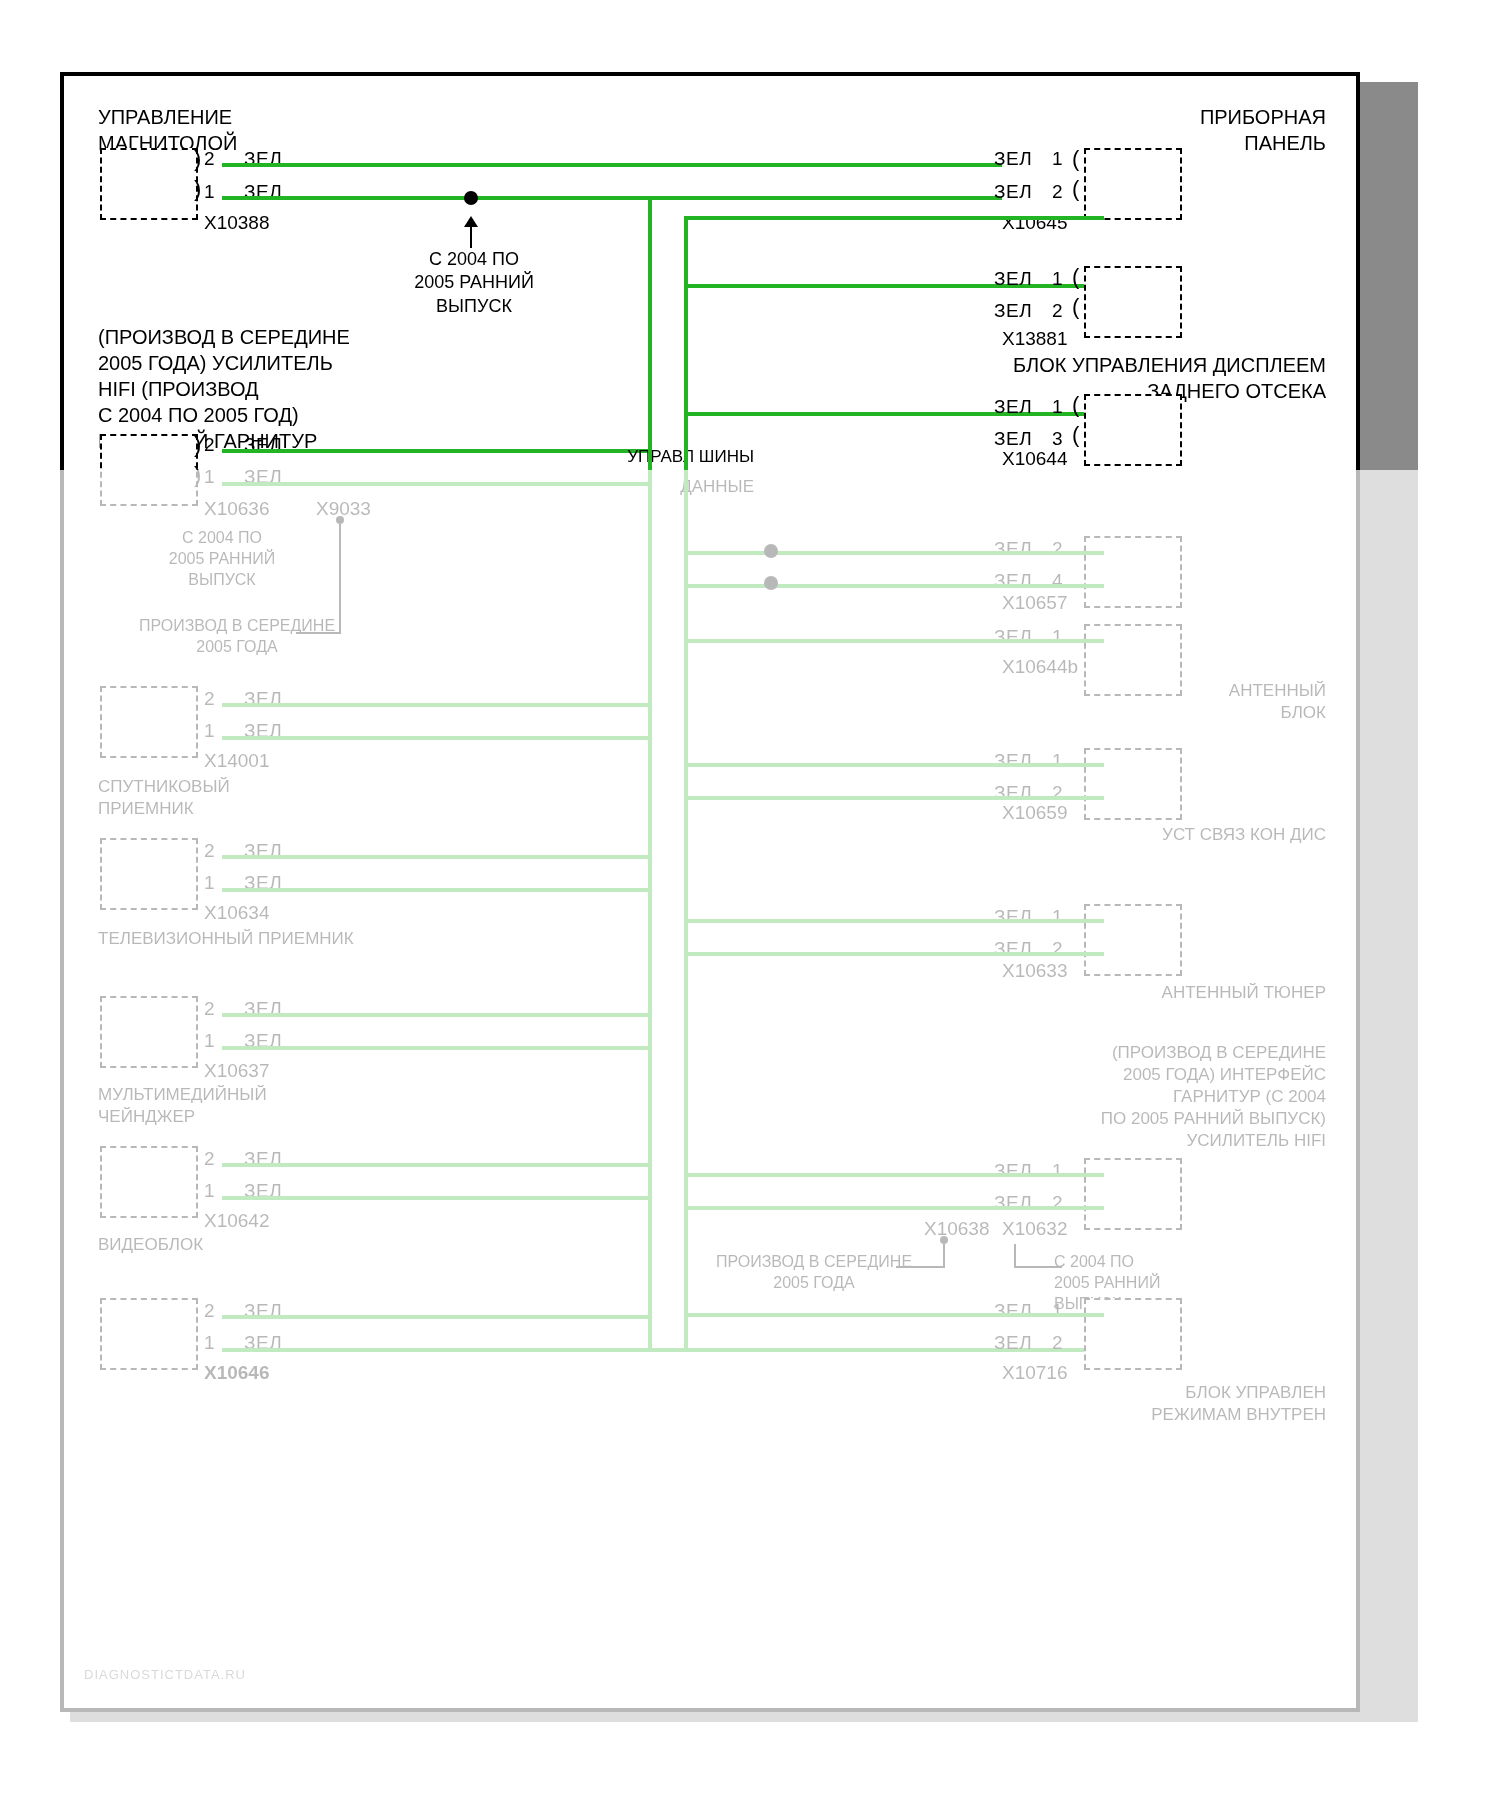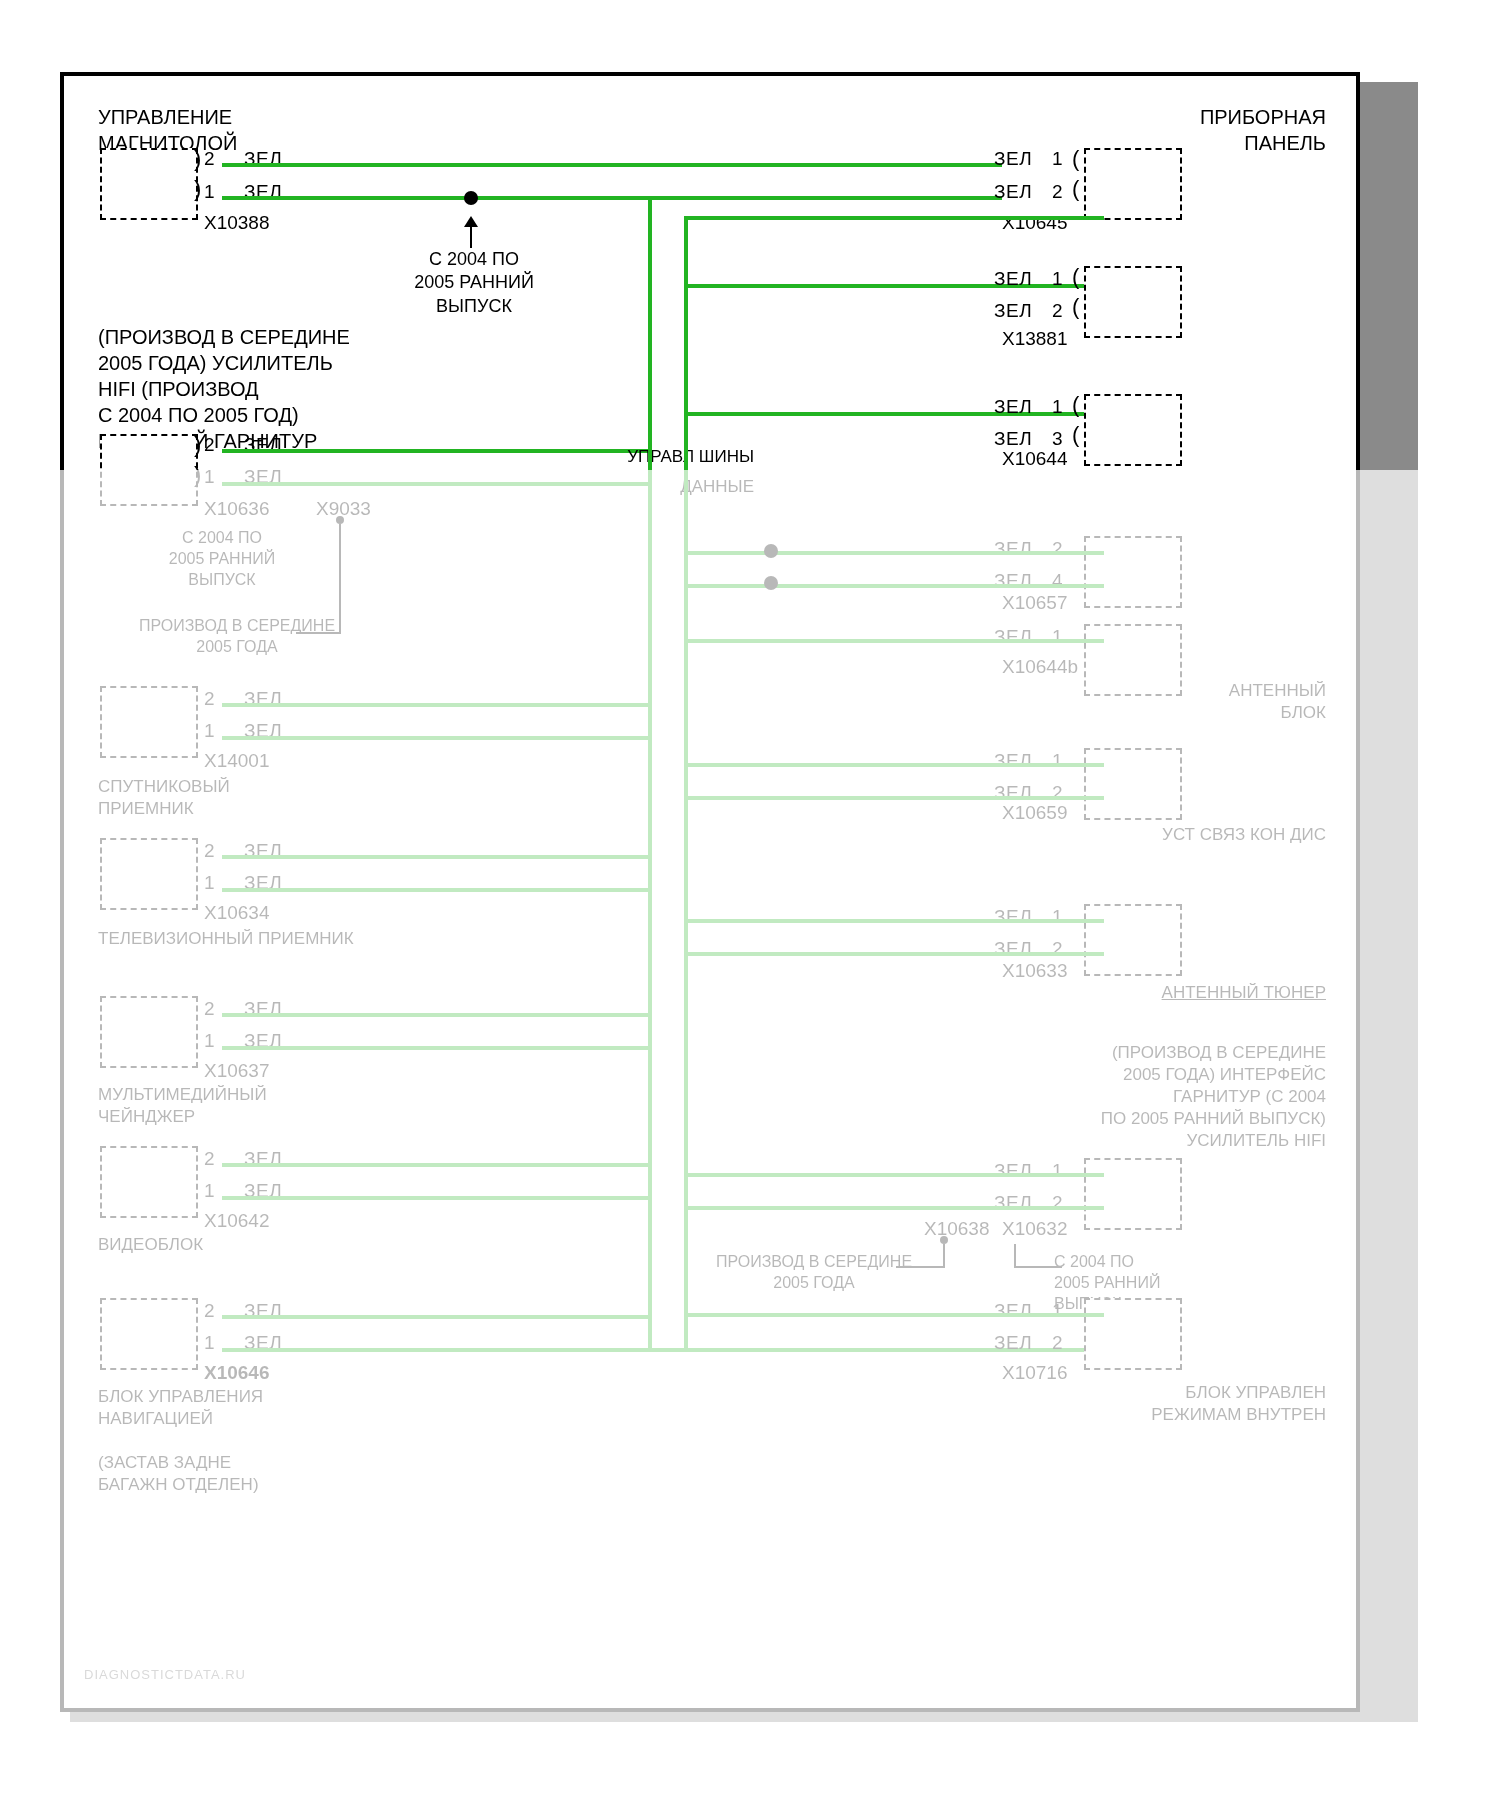--- a/index.html
+++ b/index.html
@@ -189,20 +189,22 @@
 
   <div class="conn" style="left:1020px; top:190px; width:98px; height:72px;"></div>
   <div class="brk" style="left:1008px; top:190px;">(</div>
   <div class="brk" style="left:1008px; top:220px;">(</div>
   <div class="pin" style="left:988px; top:192px;">1</div>
   <div class="pin" style="left:988px; top:224px;">2</div>
   <div class="wcode" style="left:930px; top:192px;">ЗЕЛ</div>
   <div class="wcode" style="left:930px; top:224px;">ЗЕЛ</div>
   <div class="ccode" style="left:938px; top:252px;">X13881</div>
 
+  <div class="title title-r" style="right:30px; top:276px;">БЛОК УПРАВЛЕНИЯ ДИСПЛЕЕМ
+ЗАДНЕГО ОТСЕКА</div>
 
   <div class="title" style="left:34px; top:248px;">(ПРОИЗВОД В СЕРЕДИНЕ
 2005 ГОДА) УСИЛИТЕЛЬ
 HIFI (ПРОИЗВОД
 С 2004 ПО 2005 ГОД)
 ИНТЕРФЕЙ ГАРНИТУР</div>
 
   <div class="conn" style="left:36px; top:358px; width:98px; height:72px;"></div>
   <div class="brk" style="left:130px; top:358px;">)</div>
   <div class="brk" style="left:130px; top:388px;">)</div>
@@ -282,25 +284,20 @@
   <div class="title" style="left:34px; top:1158px; font-size:17px;">ВИДЕОБЛОК</div>
 
   <div class="conn" style="left:36px; top:1222px; width:98px; height:72px;"></div>
   <div class="pin" style="left:140px; top:1224px;">2</div>
   <div class="pin" style="left:140px; top:1256px;">1</div>
   <div class="wcode" style="left:180px; top:1224px;">ЗЕЛ</div>
   <div class="wcode" style="left:180px; top:1256px;">ЗЕЛ</div>
   <div class="wire wire-h" style="left:158px; top:1239px; width:428px;"></div>
   <div class="wire wire-h" style="left:158px; top:1272px; width:900px;"></div>
   <div class="ccode" style="left:140px; top:1286px;font-weight:bold;">X10646</div>
-  <div class="title" style="left:34px; top:1310px; font-size:17px;">БЛОК УПРАВЛЕНИЯ
-НАВИГАЦИЕЙ
-
-(ЗАСТАВ ЗАДНЕ
-БАГАЖН ОТДЕЛЕН)</div>
 
   <div class="wire wire-v" style="left:584px; top:373px; height:900px;"></div>
 
   <div class="conn" style="left:1020px; top:460px; width:98px; height:72px;"></div>
   <div class="pin" style="left:988px; top:462px;">2</div>
   <div class="pin" style="left:988px; top:494px;">4</div>
   <div class="wcode" style="left:930px; top:462px;">ЗЕЛ</div>
   <div class="wcode" style="left:930px; top:494px;">ЗЕЛ</div>
   <div class="ccode" style="left:938px; top:516px;">X10657</div>
 
@@ -318,21 +315,21 @@
   <div class="wcode" style="left:930px; top:706px;">ЗЕЛ</div>
   <div class="ccode" style="left:938px; top:726px;">X10659</div>
   <div class="title title-r" style="right:30px; top:748px; font-size:17px;">УСТ СВЯЗ КОН ДИС</div>
 
   <div class="conn" style="left:1020px; top:828px; width:98px; height:72px;"></div>
   <div class="pin" style="left:988px; top:830px;">1</div>
   <div class="pin" style="left:988px; top:862px;">2</div>
   <div class="wcode" style="left:930px; top:830px;">ЗЕЛ</div>
   <div class="wcode" style="left:930px; top:862px;">ЗЕЛ</div>
   <div class="ccode" style="left:938px; top:884px;">X10633</div>
-  <div class="title title-r" style="right:30px; top:906px; font-size:17px;text-decoration:underline;">АНТЕННЫЙ ТЮНЕР</div>
+  <div class="title title-r" style="right:30px; top:906px; font-size:17px;">АНТЕННЫЙ ТЮНЕР</div>
 
   <div class="title title-r" style="right:30px; top:966px; font-size:17px;">(ПРОИЗВОД В СЕРЕДИНЕ
 2005 ГОДА) ИНТЕРФЕЙС
 ГАРНИТУР (С 2004
 ПО 2005 РАННИЙ ВЫПУСК)
 УСИЛИТЕЛЬ HIFI</div>
   <div class="conn" style="left:1020px; top:1082px; width:98px; height:72px;"></div>
   <div class="pin" style="left:988px; top:1084px;">1</div>
   <div class="pin" style="left:988px; top:1116px;">2</div>
   <div class="wcode" style="left:930px; top:1084px;">ЗЕЛ</div>

